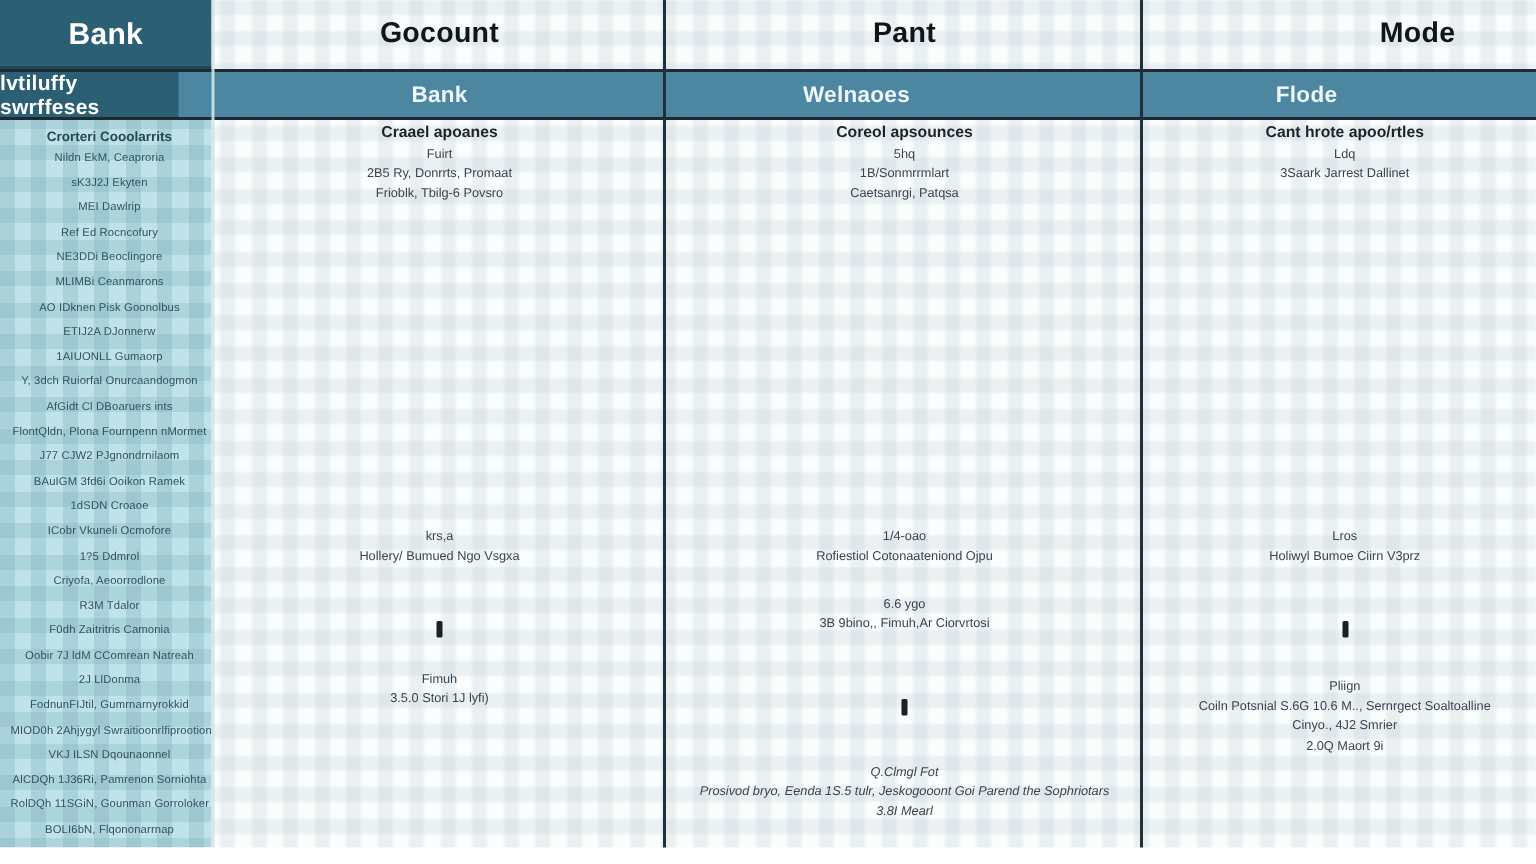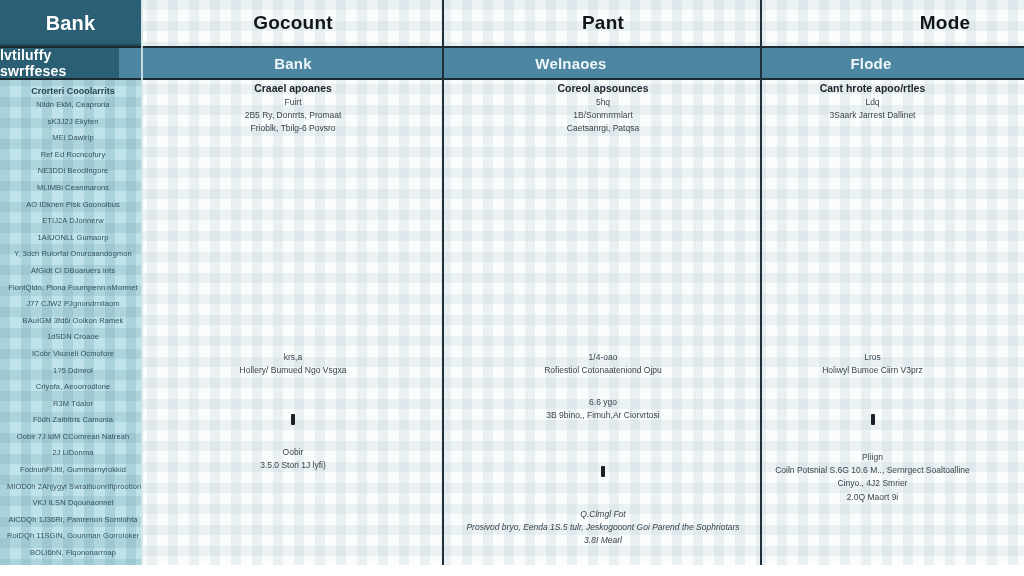--- a/index.html
+++ b/index.html
@@ -121,21 +121,21 @@
     position:absolute;left:141px;top:76px;
     width:883px;height:489px;
     z-index:3;
   }
   .col{
     position:absolute;top:0;height:489px;
     overflow:hidden;
   }
   .col.c1{left:2px;width:300px;}
   .col.c2{left:304px;width:316px;}
-  .col.c3{left:622px;width:219px;}
+  .col.c3{left:646px;width:219px;}
 
   .block{
     position:absolute;left:0;width:100%;
     text-align:center;
     color:#2b3238;
   }
   .blk-title{
     font-size:10.5px;font-weight:bold;color:#1c2329;
     margin-bottom:2px;filter:blur(.3px);
     white-space:nowrap;
@@ -237,21 +237,21 @@
           <div class="blk-line">Frioblk, Tbilg-6 Povsro</div>
         </div>
         <div class="block" style="top: 275px;">
           <div class="blk-line">krs,a</div>
           <div class="blk-line">Hollery/ Bumued Ngo Vsgxa</div>
         </div>
         <div class="block" style="top: 338px;">
           <span class="caret"></span>
         </div>
         <div class="block" style="top: 370px;">
-          <div class="blk-line">Oobir</div>
+          <div class="blk-line">Fimuh</div>
           <div class="blk-line">3.5.0 Stori 1J lyfi)</div>
         </div>
       </div>
     <div class="col c2" id="col-1">
         <div class="block" style="top: 6px;">
           <div class="blk-title">Coreol apsounces</div>
           <div class="blk-line">5hq</div>
           <div class="blk-line">1B/Sonmrrmlart</div>
           <div class="blk-line">Caetsanrgi, Patqsa</div>
         </div>

